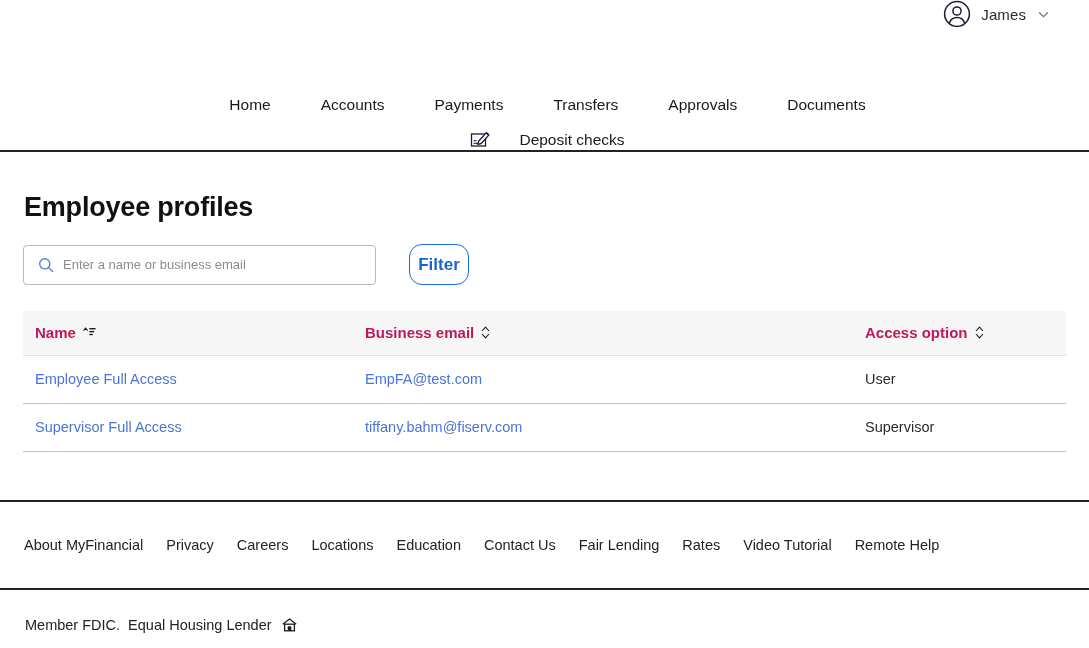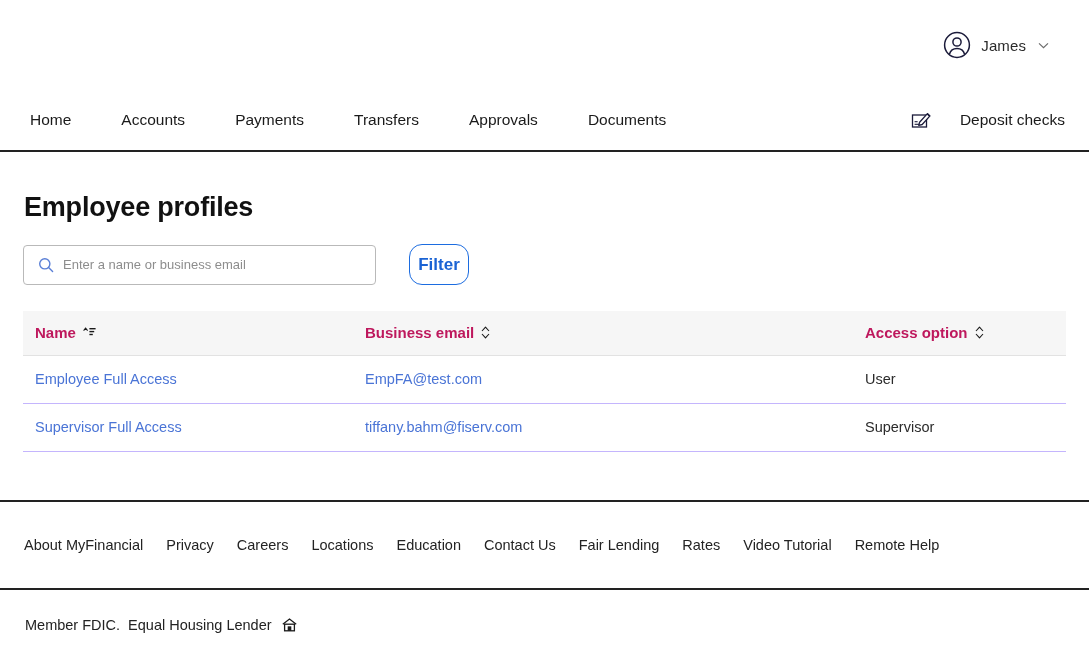--- a/index.html
+++ b/index.html
@@ -17,21 +17,21 @@
     position: relative;
     width: 1089px;
     height: 648px;
     background: #ffffff;
   }
 
   
   .utility-bar {
     height: 90px;
     display: flex;
-    align-items: center;
+    align-items: flex-start;
     justify-content: flex-end;
     padding-right: 40px;
   }
 
   .account-chip {
     display: flex;
     align-items: center;
     gap: 10px;
     cursor: pointer;
   }
@@ -56,20 +56,21 @@
     margin-left: 2px;
   }
 
   
   .main-nav {
     height: 62px;
     display: flex;
     align-items: center;
     padding: 0 24px 0 30px;
     border-bottom: 2px solid #222222;
+    flex-direction: column;
   }
 
   .nav-links {
     display: flex;
     align-items: center;
     gap: 0;
     list-style: none;
   }
 
   .nav-item {

